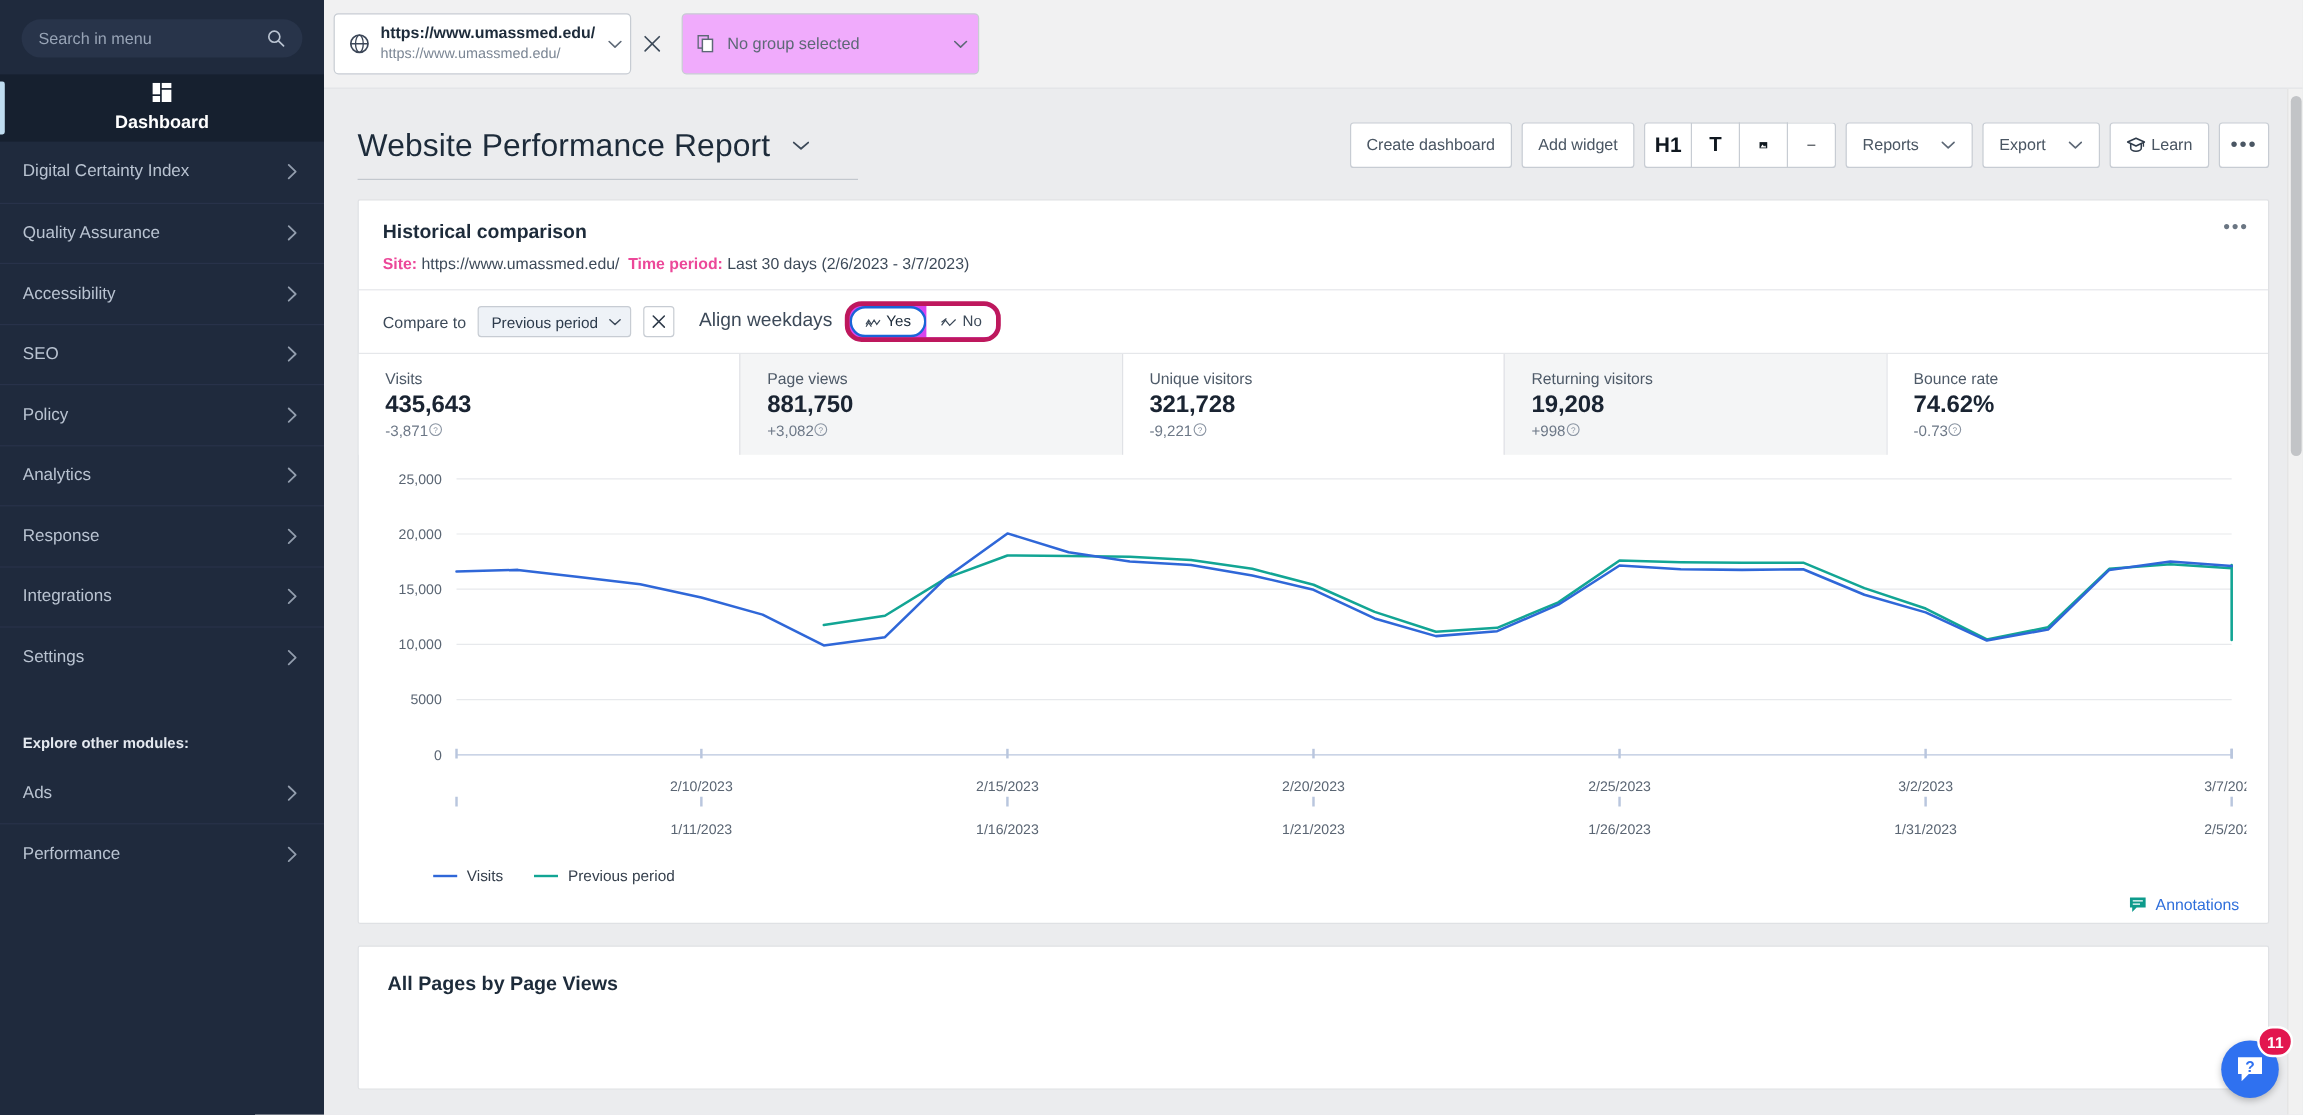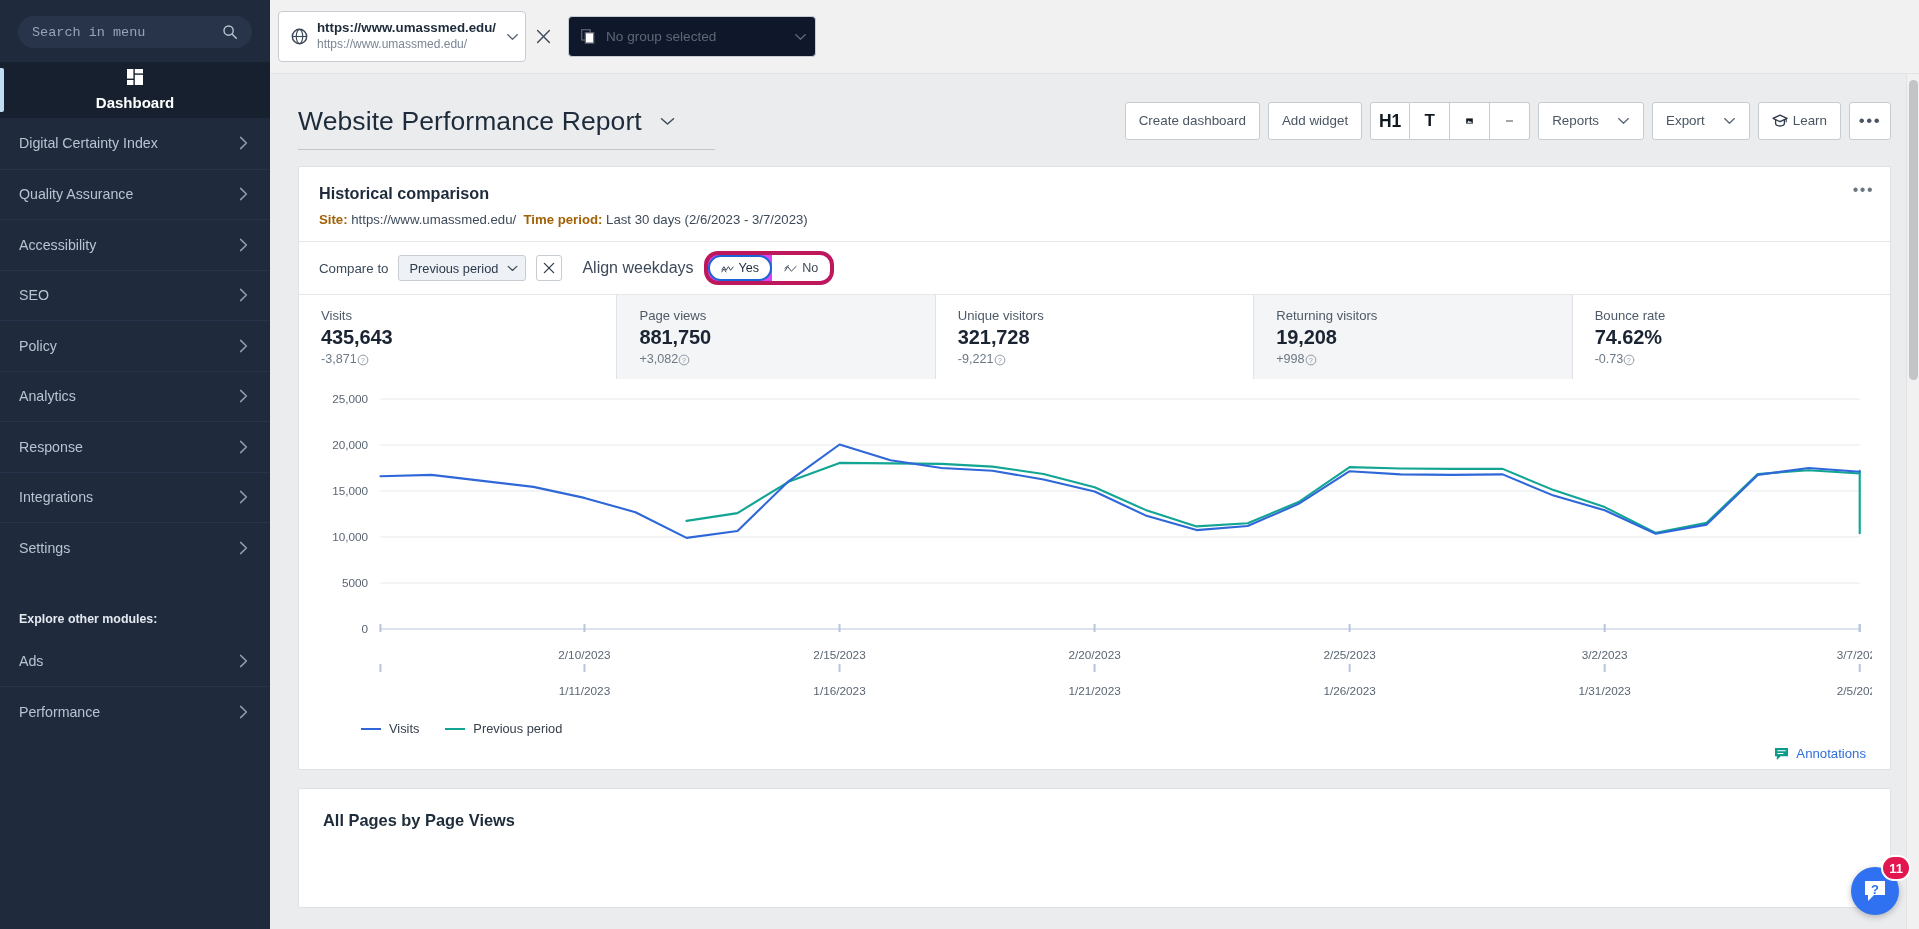--- a/index.html
+++ b/index.html
@@ -23,21 +23,21 @@
   .search-wrap { padding: 16px 18px 14px 18px; }
   .search-box {
     background: #28344a;
     border-radius: 20px;
     height: 32px;
     display: flex; align-items: center;
     padding: 0 14px;
   }
   .search-box input {
     flex: 1; background: transparent; border: none; outline: none;
-    color: #eab308; font-size: 13.5px; font-family: Liberation Mono, monospace;
+    color: #eab308; font-size: 13.5px; font-family: Liberation Sans, sans-serif;
   }
   .search-box input::placeholder { color: #98a4b6; }
   .search-ic { width: 16px; height: 16px; flex: 0 0 16px; }
 
   .nav-dash {
     position: relative;
     background: #16202f;
     height: 56px;
     display: flex; align-items: center; justify-content: center;
     gap: 9px;
@@ -86,22 +86,22 @@
   .globe-ic { width: 17px; height: 17px; flex: 0 0 17px; margin-right: 9px; }
   .site-texts { flex: 1; min-width: 0; }
   .site-main { font-size: 13.3px; font-weight: bold; color: #1d2b3a; white-space: nowrap; overflow: hidden; text-overflow: ellipsis; line-height: 1.25; }
   .site-sub { font-size: 12px; color: #7b8694; white-space: nowrap; overflow: hidden; text-overflow: ellipsis; line-height: 1.3; }
   .caret { width: 13px; height: 8px; flex: 0 0 13px; margin-left: 6px; }
   .x-btn {
     width: 34px; height: 51px; display: flex; align-items: center; justify-content: center;
     cursor: pointer;
   }
   .group-select {
-    width: 248px; height: 41px; margin-left: 8px;
-    background: #0f172a; border: 1px solid #c7ccd3; border-radius: 4px;
+    width: 248px; height: 51px; margin-left: 8px;
+    background: #f0abfc; border: 1px solid #c7ccd3; border-radius: 4px;
     display: flex; align-items: center; padding: 0 8px 0 12px; cursor: pointer; justify-content: flex-end;
   }
   .group-ic { width: 15px; height: 15px; flex: 0 0 15px; margin-right: 10px; }
   .group-txt { flex: 1; font-size: 13.6px; color: #5d6876; }
 
   
   .page-head {
     display: flex; align-items: center;
     padding: 18px 28px 0 28px;
     height: 76px;
@@ -134,21 +134,21 @@
 
   
   .card {
     margin: 16px 28px 0 28px;
     background: #fff; border: 1px solid #dfe1e4; border-radius: 2px;
     position: relative;
   }
   .card-head { padding: 17px 20px 0 20px; position: relative; }
   .card-title { font-size: 16.2px; color: #1d2b3a; font-weight: bold; }
   .card-sub { margin-top: 9px; font-size: 13.2px; color: #3d4a59; }
-  .card-sub b { font-weight: bold; color: #a16207; }
+  .card-sub b { font-weight: bold; color: #ec4899; }
   .card-menu { position: absolute; right: 16px; top: 14px; cursor: pointer; color: #6b7683; letter-spacing: 1.5px; font-size: 16px; }
 
   .compare-row {
     margin-top: 14px;
     display: flex; align-items: center; gap: 10px;
     padding: 9px 20px 9px 20px;
     border-top: 1px solid #e5e7ea; border-bottom: 1px solid #e5e7ea;
   }
   .compare-lbl { font-size: 13.3px; color: #3d4a59; }
   .prev-select {
@@ -174,21 +174,21 @@
   .kpis { display: flex; }
   .kpi {
     flex: 1 1 0; padding: 13px 0 13px 22px; min-height: 75px;
     border-left: 1px solid #e0e2e6;
     background: #fff;
   }
   .kpi:nth-child(even) { background: #f4f5f6; }
   .kpi:first-child { border-left: none; }
   .kpi-lbl { font-size: 13.1px; color: #4e5a68; }
   .kpi-val { font-size: 20px; font-weight: bold; color: #1a2432; margin-top: 3px; letter-spacing: -.1px; }
-  .kpi-delta { font-size: 12.6px; color: #6d7887; margin-top: 3px; display: flex; align-items: flex-end; gap: 0; }
+  .kpi-delta { font-size: 12.6px; color: #6d7887; margin-top: 3px; display: flex; align-items: flex-start; gap: 0; }
   .q-ic { width: 12px; height: 12px; display: block; }
 
   
   .chart-area { position: relative; height: 390px; padding: 12px 18px 0 18px; }
   .legend {
     display: flex; align-items: center; gap: 26px;
     padding: 0 0 16px 44px; margin-top: -4px;
   }
   .lg-item { display: flex; align-items: center; gap: 8px; font-size: 12.8px; color: #36404d; }
   .lg-line { width: 20px; height: 2px; display: block; }

